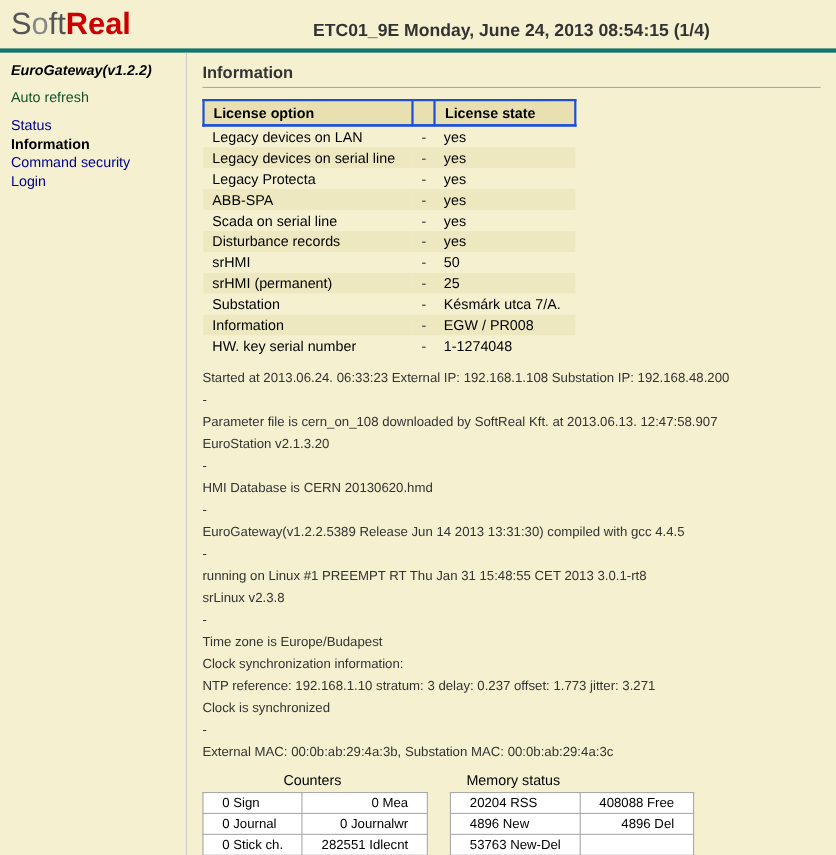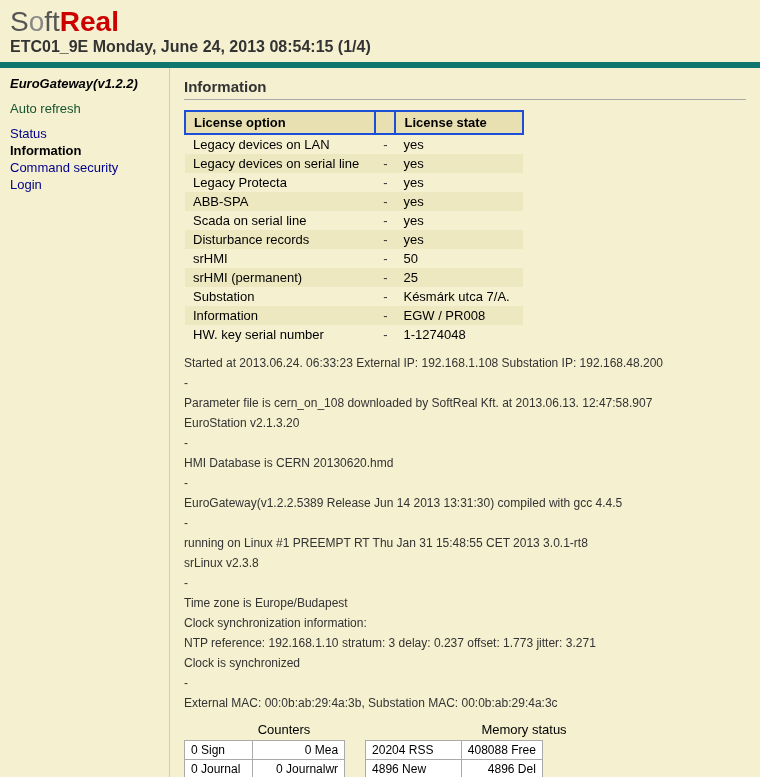--- a/index.html
+++ b/index.html
@@ -6,25 +6,24 @@
     body {
       font-family: Arial, sans-serif;
       font-size: 13px;
       background: #f5f0d0;
       width: 760px;
       min-height: 777px;
     }
     
     #header {
       display: flex;
-      align-items: flex-start;
+      align-items: flex-end;
       background: #f5f0d0;
       padding: 6px 10px;
-      border-bottom: 6px solid #0f766e;
-      flex-direction: column;
+      border-bottom: 4px solid #0f766e;
     }
     #logo-area {
       width: 170px;
       flex-shrink: 0;
     }
     #logo-text {
       font-size: 28px;
       font-weight: bold;
       color: #333;
       font-family: Arial, sans-serif;
@@ -124,21 +123,21 @@
       line-height: 1.5;
       margin-bottom: 10px;
     }
     #info-text p { margin-bottom: 2px; }
     .data-table {
       border-collapse: collapse;
       font-size: 12px;
     }
     .data-table td {
       border: 1px solid #aaa;
-      padding: 2px 6px;
+      padding: 2px 17px;
       text-align: right;
       background: #fff;
     }
     .data-table td:first-child {
       text-align: left;
     }
     #cm-section {
       margin-top: 4px;
     }
     .cm-wrapper {
@@ -258,21 +257,21 @@
         <p>Clock synchronization information:</p>
         <p>NTP reference: 192.168.1.10 stratum: 3 delay: 0.237 offset: 1.773 jitter: 3.271</p>
         <p>Clock is synchronized</p>
         <p>-</p>
         <p>External MAC: 00:0b:ab:29:4a:3b, Substation MAC: 00:0b:ab:29:4a:3c</p>
       </div>
 
     <div id="cm-section">
       <div style="display:flex; gap:40px; margin-bottom:3px;">
         <div style="width:200px; text-align:center;">Counters</div>
-        <div style="width:200px; text-align:center;">Memory status</div>
+        <div style="width:200px; ">Memory status</div>
       </div>
       <div class="cm-wrapper">
         <table class="data-table" id="counters-table">
           <tbody id="counters-tbody">
               <tr>
                 <td>0 Sign</td>
                 <td>0 Mea</td>
               </tr>
               <tr>
                 <td>0 Journal</td>

